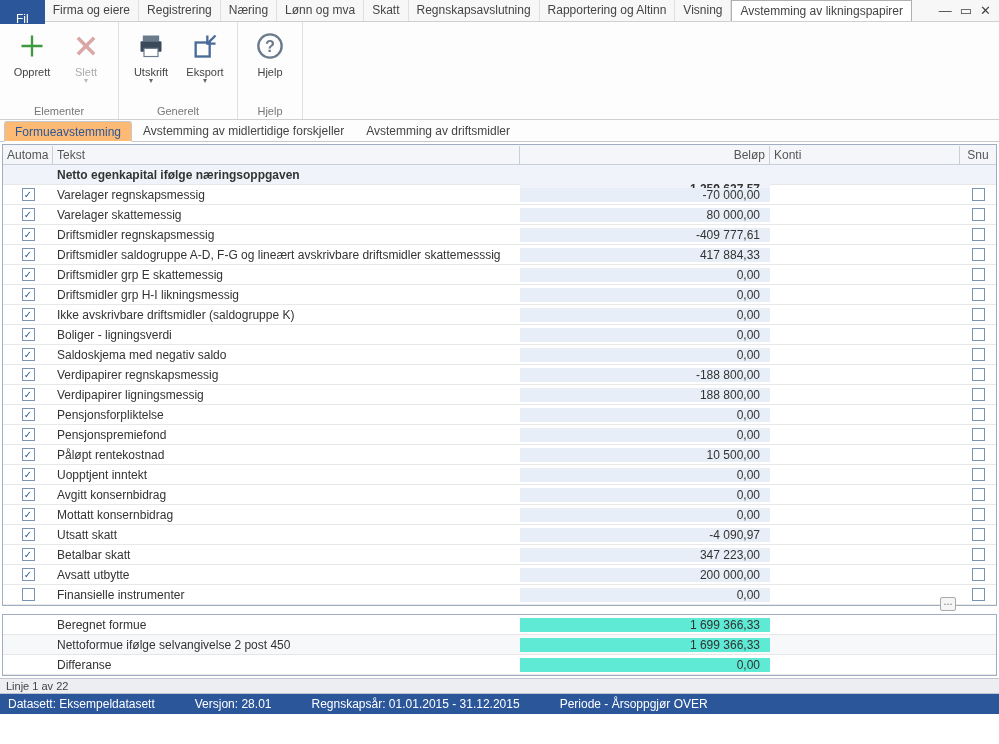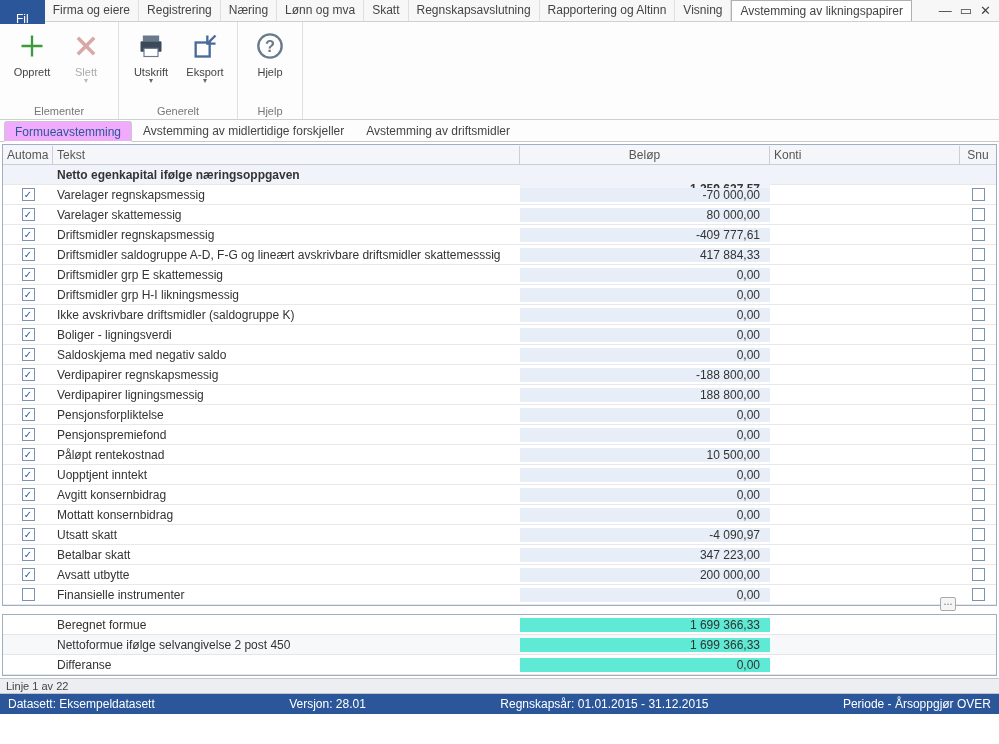--- a/index.html
+++ b/index.html
@@ -21,21 +21,21 @@
   .ribbon-btn { display: flex; flex-direction: column; align-items: center; justify-content: flex-start; width: 52px; padding-top: 4px; cursor: pointer; }
   .ribbon-btn.disabled { opacity: 0.45; cursor: default; }
   .ribbon-icon { width: 32px; height: 32px; display: flex; align-items: center; justify-content: center; }
   .ribbon-label { font-size: 11px; color: #444; margin-top: 4px; text-align: center; line-height: 1.1; }
   .ribbon-group-label { font-size: 11px; color: #777; text-align: center; padding-top: 2px; }
   .dropdown-arrow { font-size: 8px; color: #666; margin-top: -2px; }
 
   
   .subtabs { display: flex; height: 22px; background: #fdfdfd; border-bottom: 1px solid #c9c9c9; padding-left: 4px; }
   .subtab { padding: 3px 10px; font-size: 12px; color: #444; border: 1px solid transparent; cursor: pointer; }
-  .subtab.active { color: #2b579a; border: 1px solid #c9c9c9; border-bottom: 1px solid #fff; background: #f0abfc; border-radius: 3px 3px 0 0; position: relative; top: 1px; }
+  .subtab.active { color: #2b579a; border: 1px solid #c9c9c9; border-bottom: 1px solid #fff; background: #fdba74; border-radius: 3px 3px 0 0; position: relative; top: 1px; }
 
   
   .grid-wrap { border: 1px solid #9faec1; margin: 2px; background: #fff; }
   .grid-header, .grid-row, .summary-row { display: flex; align-items: center; font-size: 12px; }
   .grid-header { background: #f4f6f9; border-bottom: 1px solid #c7cfd8; height: 20px; }
   .col-automa { width: 50px; text-align: center; }
   .col-tekst { flex: 1; padding-left: 4px; }
   .col-belop { width: 250px; text-align: right; padding-right: 10px; }
   .col-konti { width: 190px; padding-left: 6px; }
   .col-snu { width: 36px; text-align: center; }
@@ -59,21 +59,21 @@
   
   .summary-wrap { border: 1px solid #9faec1; margin: 8px 2px 2px 2px; }
   .summary-row { height: 20px; border-bottom: 1px solid #e6e6e6; justify-content: center; }
   .summary-row .col-automa { }
   .summary-row .col-tekst { font-weight: 500; }
   .summary-row .col-belop { background: #5eead4; }
   .summary-row:nth-child(even) { background: #f7f8fa; }
 
   
   .linecount { background: #eceef1; border-top: 1px solid #c0c6cf; border-bottom: 1px solid #c0c6cf; padding: 1px 6px; font-size: 11px; color: #444; }
-  .statusbar { background: #2b579a; color: #fff; display: flex; gap: 40px; padding: 3px 8px; font-size: 12px; justify-content: space-between; }
+  .statusbar { background: #2b579a; color: #fff; display: flex; gap: 40px; padding: 3px 8px; font-size: 12px; }
   .statusbar > div { white-space: nowrap; }
 </style>
 </head>
 <body>
 
 <div class="menubar">
   <div class="menubar-file">Fil</div>
   <div id="menubar-items" style="display: flex;">
       <div class="menubar-item">Firma og eiere</div>
       <div class="menubar-item">Registrering</div>
@@ -162,21 +162,21 @@
 <div class="subtabs" id="subtabs">
     <div class="subtab active">Formueavstemming</div>
     <div class="subtab">Avstemming av midlertidige forskjeller</div>
     <div class="subtab">Avstemming av driftsmidler</div>
   </div>
 
 <div class="grid-wrap">
   <div class="grid-header">
     <div class="col-automa">Automa</div>
     <div class="col-tekst">Tekst</div>
-    <div class="col-belop" style="text-align:center;">Beløp</div>
+    <div class="col-belop" style="text-align:right;">Beløp</div>
     <div class="col-konti">Konti</div>
     <div class="col-snu">Snu</div>
   </div>
   <div class="grid-body" id="grid-body">
       <div class="grid-row header-row">
         <div class="col-automa"></div>
         <div class="col-tekst">Netto egenkapital ifølge næringsoppgaven</div>
         <div class="col-belop">1 259 627,57</div>
         <div class="col-konti"></div>
         <div class="col-snu"></div>

